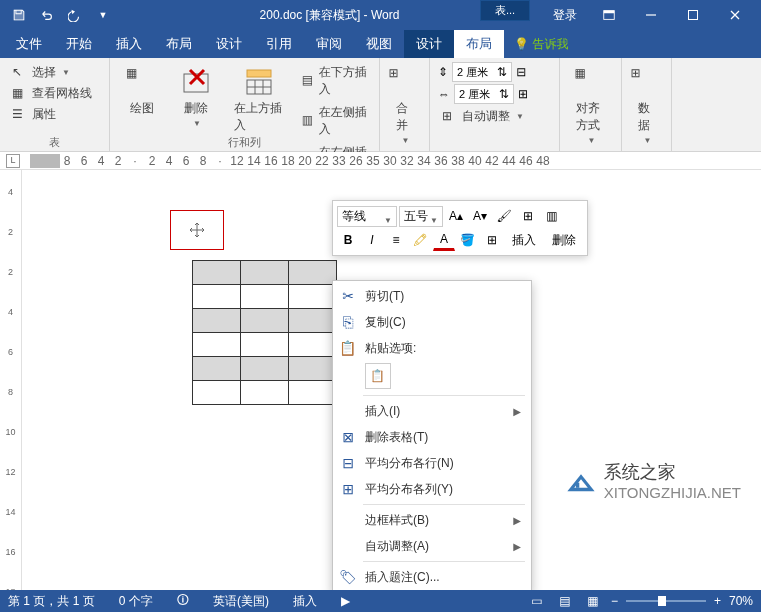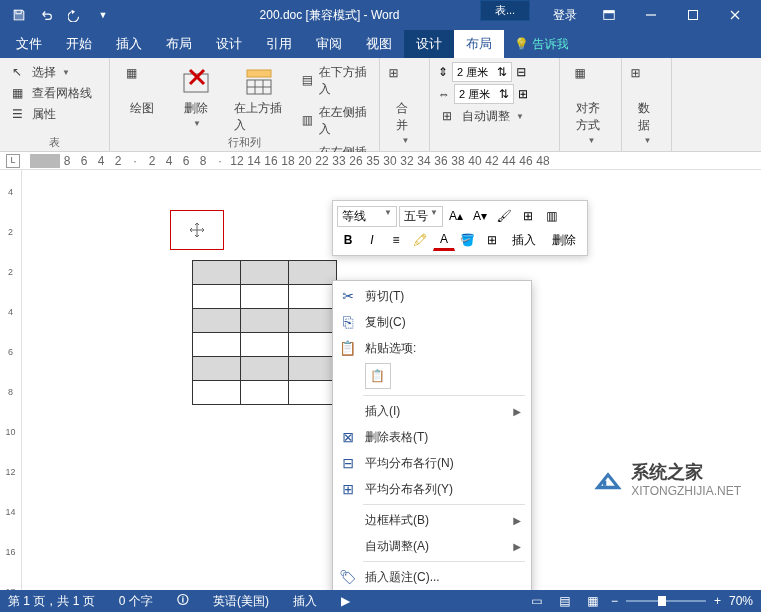--- a/index.html
+++ b/index.html
@@ -9,21 +9,21 @@
 .qat-btn{width:26px;height:26px;display:flex;align-items:center;justify-content:center;color:#fff}
 .title-center{flex:1;text-align:center;font-size:12px;color:#fff}
 .title-right{display:flex;gap:2px;align-items:center}
 .win-btn{width:40px;height:28px;display:flex;align-items:center;justify-content:center;color:#fff}
 .tabbar{background:#2b579a;height:28px;display:flex;align-items:flex-end;padding-left:4px}
 .tab{padding:5px 12px;color:#fff;font-size:13px;cursor:pointer}
 .tab.file{background:#2b579a}
 .tab.active{background:#fff;color:#2b579a}
 .tab.ctx{background:#124078;color:#fff}
 .share{margin-left:auto;color:#fff;padding:5px 14px;font-size:13px}
-.tellme{color:#5eead4;padding:5px 10px;font-size:13px}
+.tellme{color:#84cc16;padding:5px 10px;font-size:13px}
 .ctx-header{position:absolute;top:0;left:480px;background:#124078;color:#fff;font-size:11px;padding:2px 14px;border:1px solid #1a5090}
 .ribbon{background:#f1f1f1;border-bottom:1px solid #d4d4d4;height:94px;display:flex}
 .rgroup{border-right:1px solid #d4d4d4;padding:4px 8px 2px;display:flex;flex-direction:column;position:relative}
 .rgroup-label{position:absolute;bottom:1px;left:0;right:0;text-align:center;color:#666;font-size:11px}
 .r-row{display:flex;gap:4px;align-items:center;margin-bottom:2px}
 .r-btn{display:flex;align-items:center;gap:4px;padding:2px 4px;color:#444}
 .r-bigbtn{display:flex;flex-direction:column;align-items:center;gap:2px;padding:4px 8px;color:#444}
 .ricon{width:16px;height:16px;display:inline-block}
 .ricon-lg{width:32px;height:32px;display:inline-block}
 .spin{display:flex;align-items:center;border:1px solid #ccc;background:#fff;height:20px;font-size:11px;padding:0 4px}
@@ -41,21 +41,21 @@
 .vruler-dark{background:#b9b9b9;width:14px;height:20px}
 .canvas{flex:1;background:#fff;position:relative;padding:30px 0 0 60px}
 .table-handle{position:absolute;left:148px;top:40px;width:54px;height:40px;border:1px solid #c00;display:flex;align-items:center;justify-content:center}
 .word-table{border-collapse:collapse;margin-left:110px;margin-top:60px}
 .word-table td{border:1px solid #333;width:48px;height:24px}
 .word-table tr:nth-child(1) td{background:#d9d9d9}
 .word-table tr:nth-child(3) td{background:#d9d9d9}
 .word-table tr:nth-child(5) td{background:#d9d9d9}
 .float-tb{position:absolute;top:200px;left:332px;background:#fff;border:1px solid #c9c9c9;box-shadow:0 2px 8px rgba(0,0,0,.2);padding:4px;display:flex;flex-direction:column;gap:2px}
 .ft-row{display:flex;gap:2px;align-items:center}
-.ft-sel{border:1px solid #ccc;background:#fff;padding:1px 4px;font-size:11px;display:flex;align-items:flex-start;min-width:60px}
+.ft-sel{border:1px solid #ccc;background:#fff;padding:1px 4px;font-size:11px;display:flex;align-items:flex-end;min-width:60px}
 .ft-btn{width:22px;height:22px;border:1px solid transparent;display:flex;align-items:center;justify-content:center;font-size:12px}
 .ctx-menu{position:absolute;top:280px;left:332px;background:#fff;border:1px solid #c5c5c5;box-shadow:0 3px 10px rgba(0,0,0,.25);width:200px;padding:2px 0}
 .ctx-item{display:flex;align-items:center;padding:4px 10px 4px 6px;gap:8px;color:#333;font-size:12px}
 .ctx-icon{width:18px;height:18px;display:flex;align-items:center;justify-content:center;color:#2b579a;font-size:14px}
 .ctx-sep{height:1px;background:#e0e0e0;margin:2px 6px 2px 30px}
 .ctx-arrow{margin-left:auto;color:#666;font-size:10px}
 .paste-opts{display:flex;gap:4px;padding:2px 0 4px 32px}
 .paste-opt{width:26px;height:26px;border:1px solid #ccc;background:#fff;display:flex;align-items:center;justify-content:center}
 .statusbar{position:absolute;bottom:0;left:0;right:0;height:22px;background:#2b579a;color:#fff;display:flex;align-items:center;padding:0 8px;font-size:11px;gap:24px}
 .sb-right{margin-left:auto;display:flex;align-items:center;gap:8px}
@@ -326,22 +326,22 @@
           </tr>
     </tbody>
       </table>
     <div class="watermark">
       <svg class="watermark-logo" viewBox="0 0 40 32">
           <path fill="#3a7ab8" d="M4 28L20 8l16 20H4z"></path>
           <path fill="#fff" d="M20 14l8 10H12z"></path>
           <rect x="14" y="18" width="4" height="6" fill="#3a7ab8"></rect>
         </svg>
       <div>
-          <div style="font-size:18px;font-weight:bold;color:#444">系统之家</div>
-          <div style="font-size:12px;color:#888">XITONGZHIJIA.NET</div>
+          <div style="font-size:18px;font-weight:normal;color:#444">系统之家</div>
+          <div style="font-size:15px;color:#888">XITONGZHIJIA.NET</div>
         </div>
     </div>
   </div>
 </div>
 
 <div class="float-tb">
   <div class="ft-row">
     <div class="ft-sel">
         <span>等线</span>
         <span class="dropdown-arr" style="margin-left:auto">▼</span>

